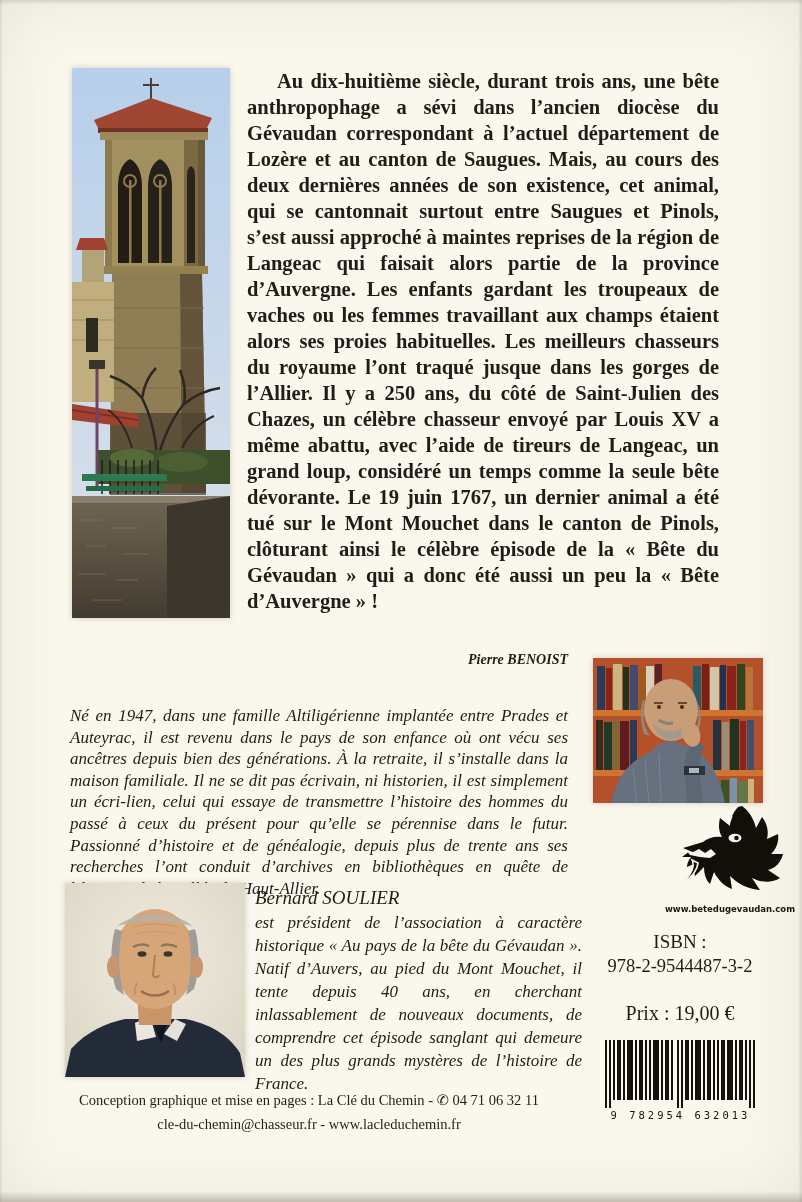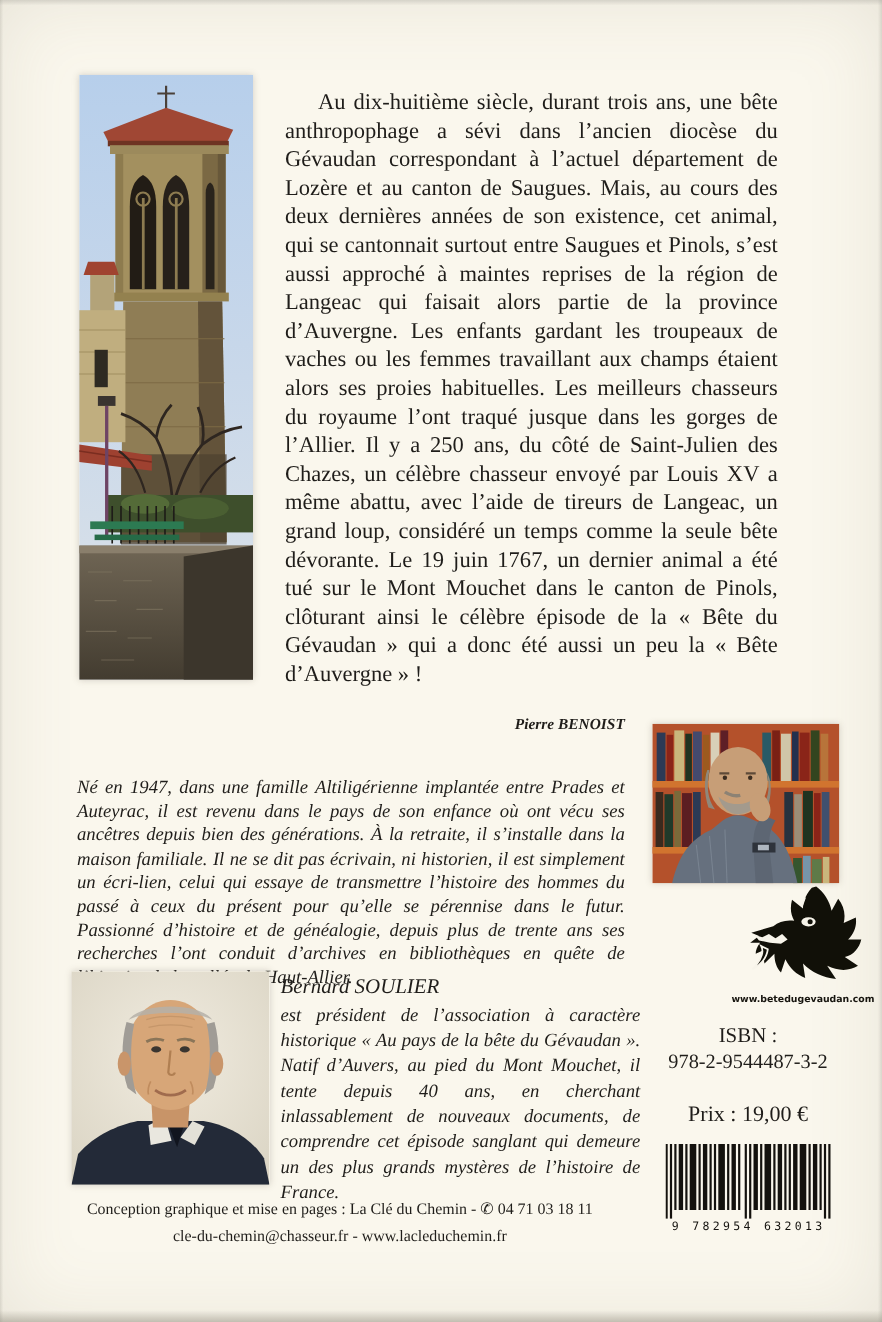--- a/index.html
+++ b/index.html
@@ -22,21 +22,21 @@
   .church-photo{left:72px;top:68px;width:158px;height:550px;}
   .p1-photo{left:593px;top:658px;width:170px;height:145px;}
   .p2-photo{left:65px;top:883px;width:180px;height:194px;}
   .photo svg{display:block;width:100%;height:100%;}
 
   
   .synopsis{
     position:absolute;left:243px;top:64px;width:480px;
     font-size:20.5px;line-height:26px;text-align:justify;
   }
-  .synopsis p{margin:16px;text-indent:30px;}
+  .synopsis p{margin:4px;text-indent:30px;font-weight:bold;}
 
   
   .a1-name{
     position:absolute;left:70px;top:652px;width:498px;
     font-size:14px;font-style:italic;font-weight:bold;text-align:right;
   }
   .a1-bio{
     position:absolute;left:70px;top:705px;width:498px;
     font-size:17px;line-height:21.6px;font-style:italic;text-align:justify;
   }
@@ -332,21 +332,21 @@
         <rect x="134" y="0" width="4" height="60"></rect>
           <rect x="140" y="0" width="2" height="60"></rect>
         <rect x="144" y="0" width="2" height="68"></rect>
           <rect x="148" y="0" width="2" height="68"></rect>
       </g>
     </svg>
     <div class="barcode-digits">9 782954 632013</div>
   </div>
 
   <div class="footer">
-    <div>Conception graphique et mise en pages : La Clé du Chemin - ✆ 04 71 03 18 11</div>
+    <div>Conception graphique et mise en pages : La Clé du Chemin - ✆ 04 71 06 32 11</div>
     <div>cle-du-chemin@chasseur.fr - www.lacleduchemin.fr</div>
   </div>
 
   <div class="scan-top"></div>
   <div class="scan-bottom"></div>
   <div class="scan-right"></div>
   <div class="scan-left"></div>
 </div>
 
 </body></html>

